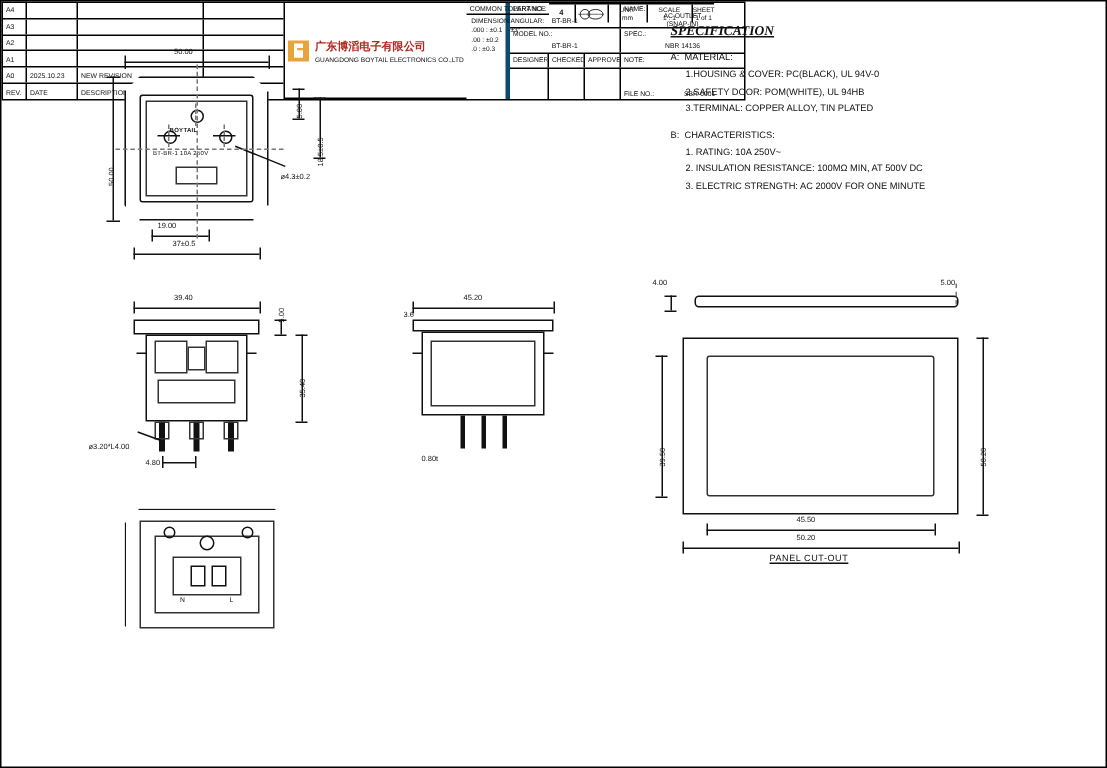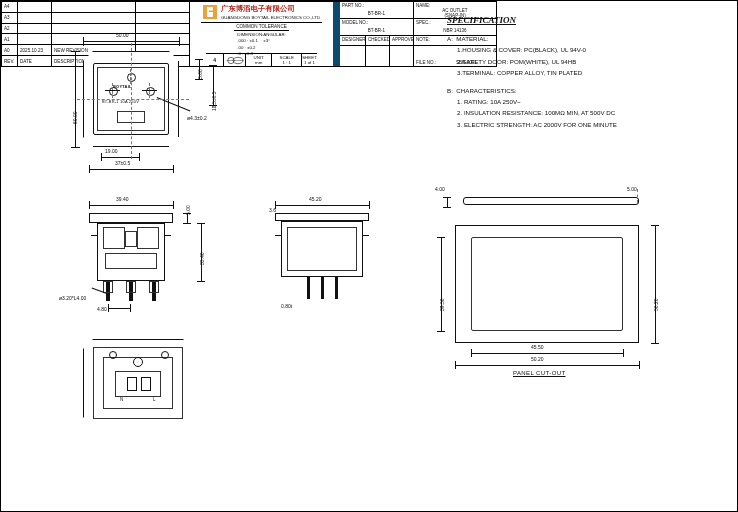--- a/index.html
+++ b/index.html
@@ -25,21 +25,21 @@
   #tb-rev{width:188px;border-right:1px solid #000;box-sizing:border-box;display:flex;flex-direction:column;}
   .revrow{display:flex;flex:1;border-bottom:1px solid #000;box-sizing:border-box;}
   .revrow:last-child{border-bottom:none;}
   .revrow div{border-right:1px solid #000;box-sizing:border-box;font-size:4.6px;display:flex;align-items:center;padding-left:2px;overflow:hidden;white-space:nowrap;}
   .revrow div:last-child{border-right:none;}
   .c-rev{width:16px;}
   .c-date{width:34px;}
   .c-desc{width:84px;}
   .c-ecn{flex:1;}
 
-  #tb-mid{width:150px;border-right:7px solid #0c4a6e;box-sizing:border-box;display:flex;flex-direction:column;align-items:center;}
+  #tb-mid{width:150px;border-right:3px solid #0c4a6e;box-sizing:border-box;display:flex;}
   #tb-logo{flex:1;display:flex;align-items:center;border-bottom:1px solid #000;box-sizing:border-box;padding:2px;}
   .logomark{width:14px;height:14px;background:#e8a33d;position:relative;margin-right:4px;flex:none;}
   .logomark:after{content:"";position:absolute;left:4px;top:2px;width:6px;height:10px;background:#fff;clip-path:polygon(0 0,100% 0,100% 35%,35% 35%,35% 50%,100% 50%,100% 100%,0 100%);}
   .cn{font-size:7.4px;font-weight:bold;color:#b3261e;font-family:"DejaVu Sans",sans-serif;white-space:nowrap;}
   .en{font-size:4.4px;color:#111;white-space:nowrap;margin-top:1px;}
   #tb-tol{height:30px;display:flex;flex-direction:column;}
   .tolhead{font-size:4.6px;text-align:center;border-bottom:1px solid #000;padding:1px 0;}
   .tolbody{flex:1;display:flex;font-size:4.4px;padding:1px 3px;}
   .tolbody .col{flex:1;line-height:1.45;}
   #tb-mid-low{display:flex;border-top:1px solid #000;box-sizing:border-box;height:13px;}

